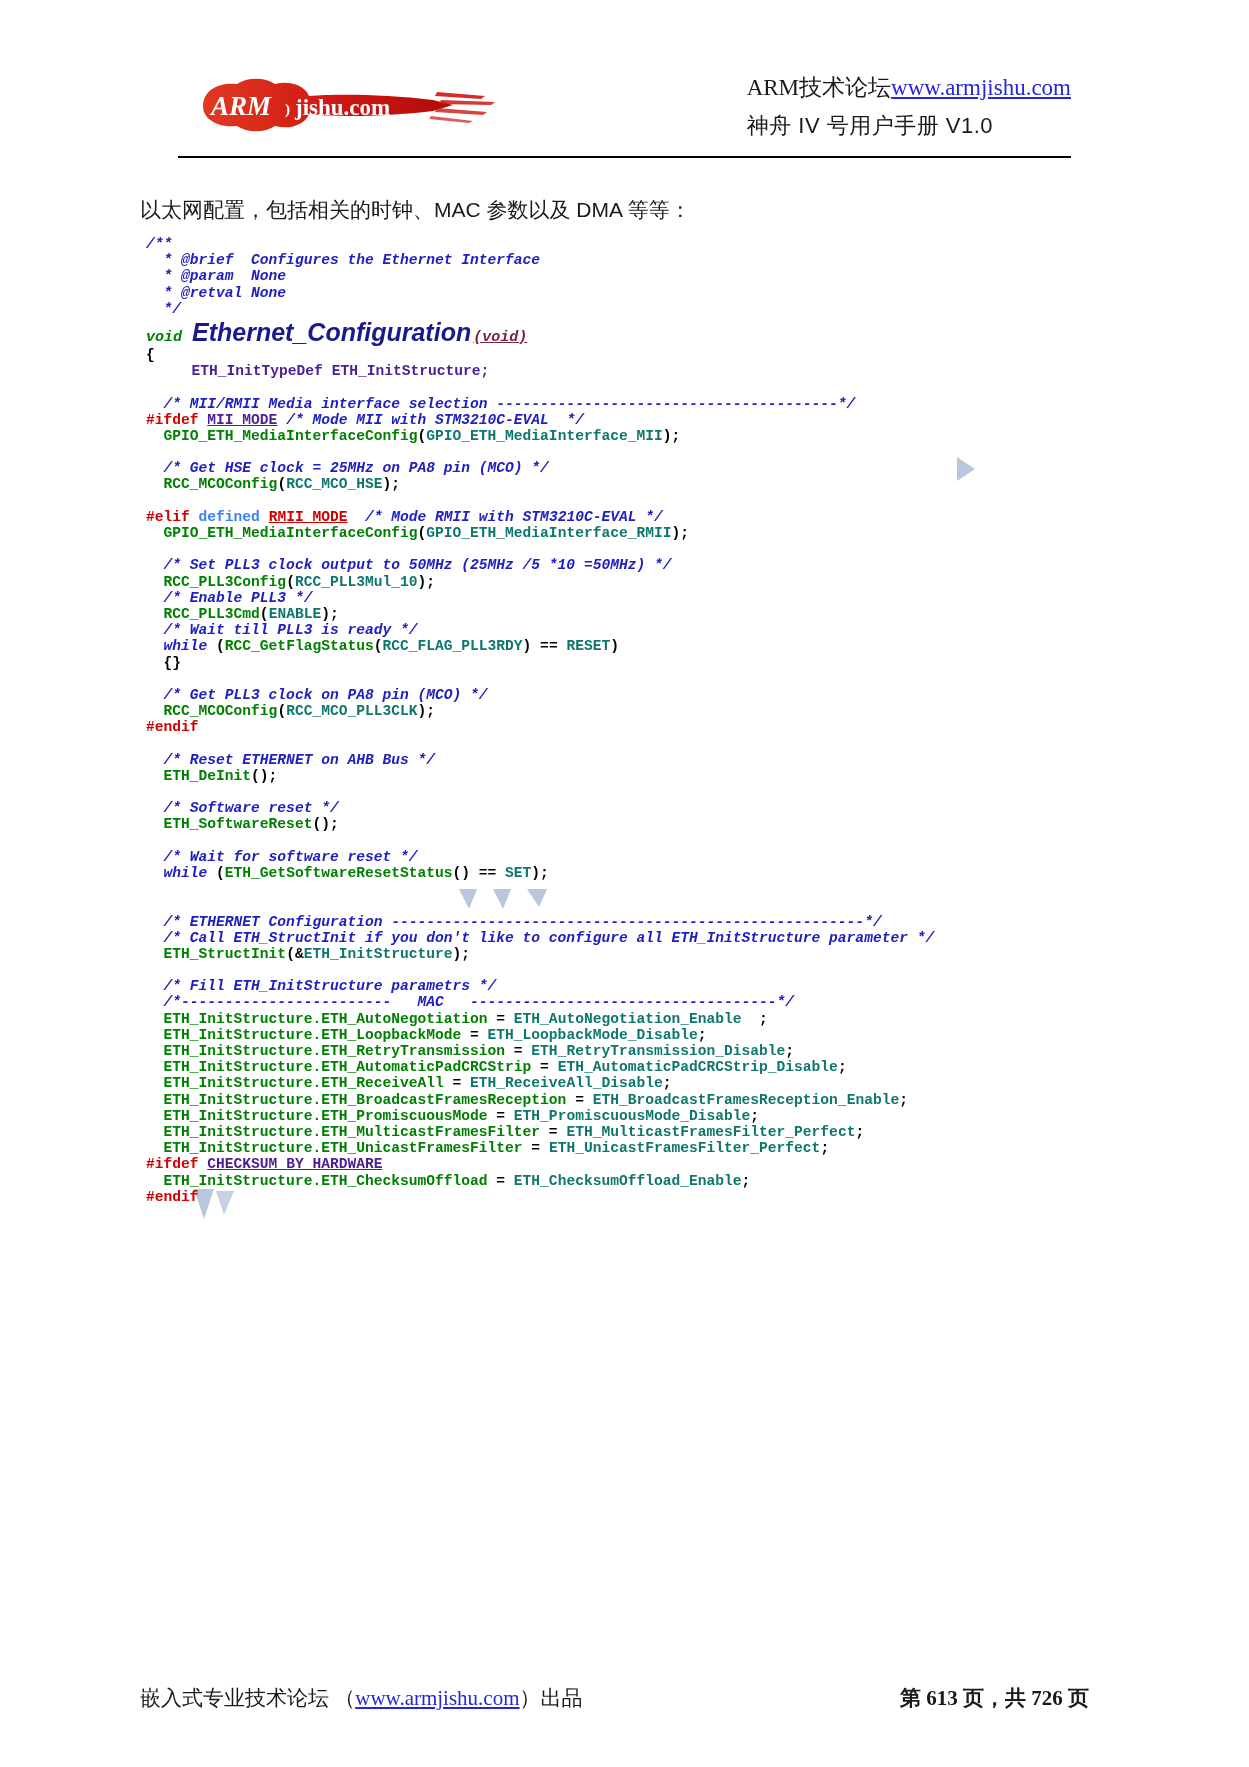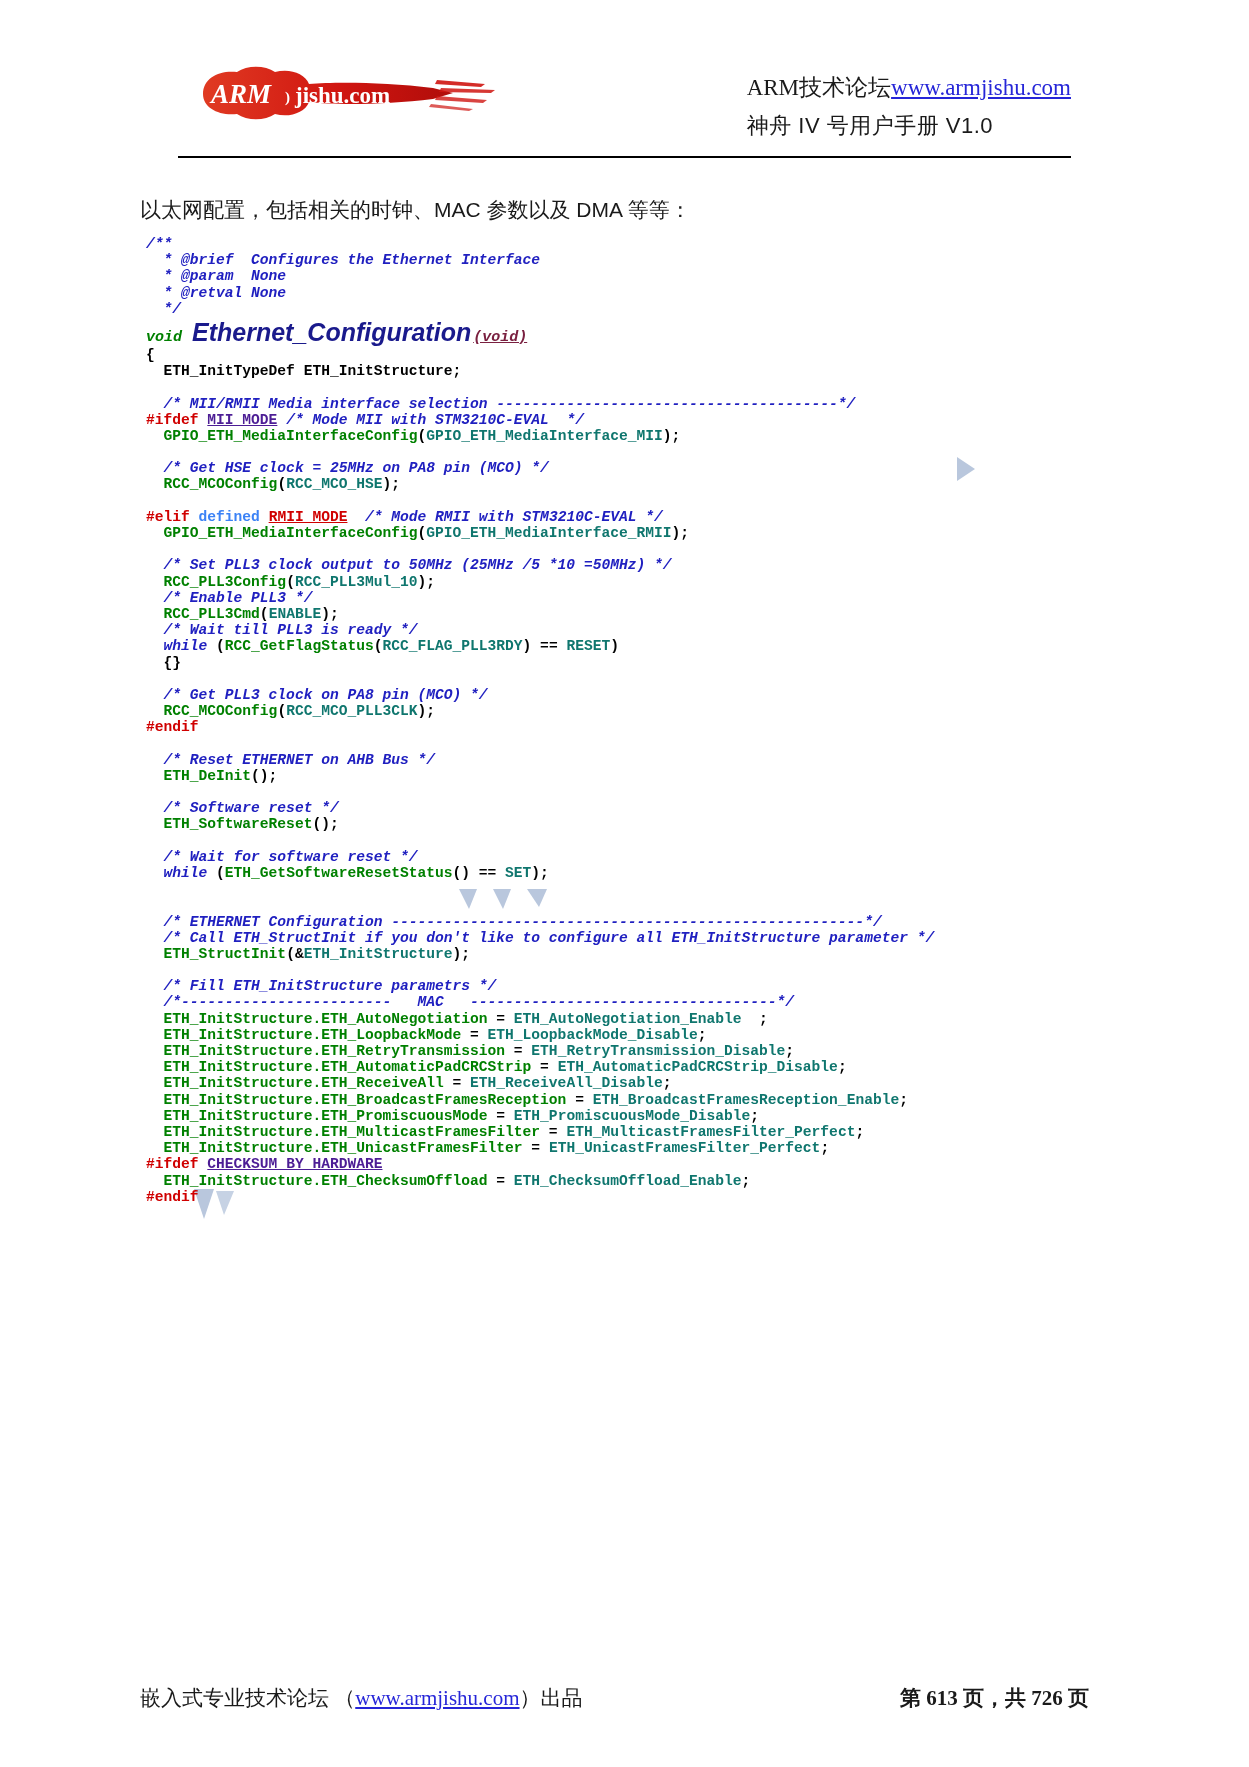--- a/index.html
+++ b/index.html
@@ -18,21 +18,21 @@
   
   .page-header {
     position: absolute;
     left: 0; top: 0;
     width: 1249px;
     height: 160px;
   }
   .logo-wrap {
     position: absolute;
     left: 185px;
-    top: 64px;
+    top: 76px;
     width: 320px;
     height: 58px;
   }
   .logo-svg { display: block; }
 
   .header-right {
     position: absolute;
     right: 178px;
     top: 72px;
     line-height: 1.35;
@@ -86,21 +86,21 @@
     line-height: 16.2px;
     white-space: pre;
     font-weight: bold;
   }
   .code-line { height: 16.2px; }
 
   
   .c-comment   { color: #2020c0; font-style: italic; }
   .c-pre       { color: #d00000; text-align: right; }
   .c-kw        { color: #3b82f6; }
-  .c-type      { color: #000000; }
+  .c-type      { color: #4c1d95; margin-left: 28px; }
   .c-fn        { color: #008000; }
   .c-arg       { color: #0f766e; }
   .c-plain     { color: #000000; }
   .c-macro     { color: #4c1d95; text-decoration: underline; }
   .c-macro-red { color: #d00000; text-decoration: underline; }
 
   
   .wm {
     position: absolute;
     pointer-events: none;

